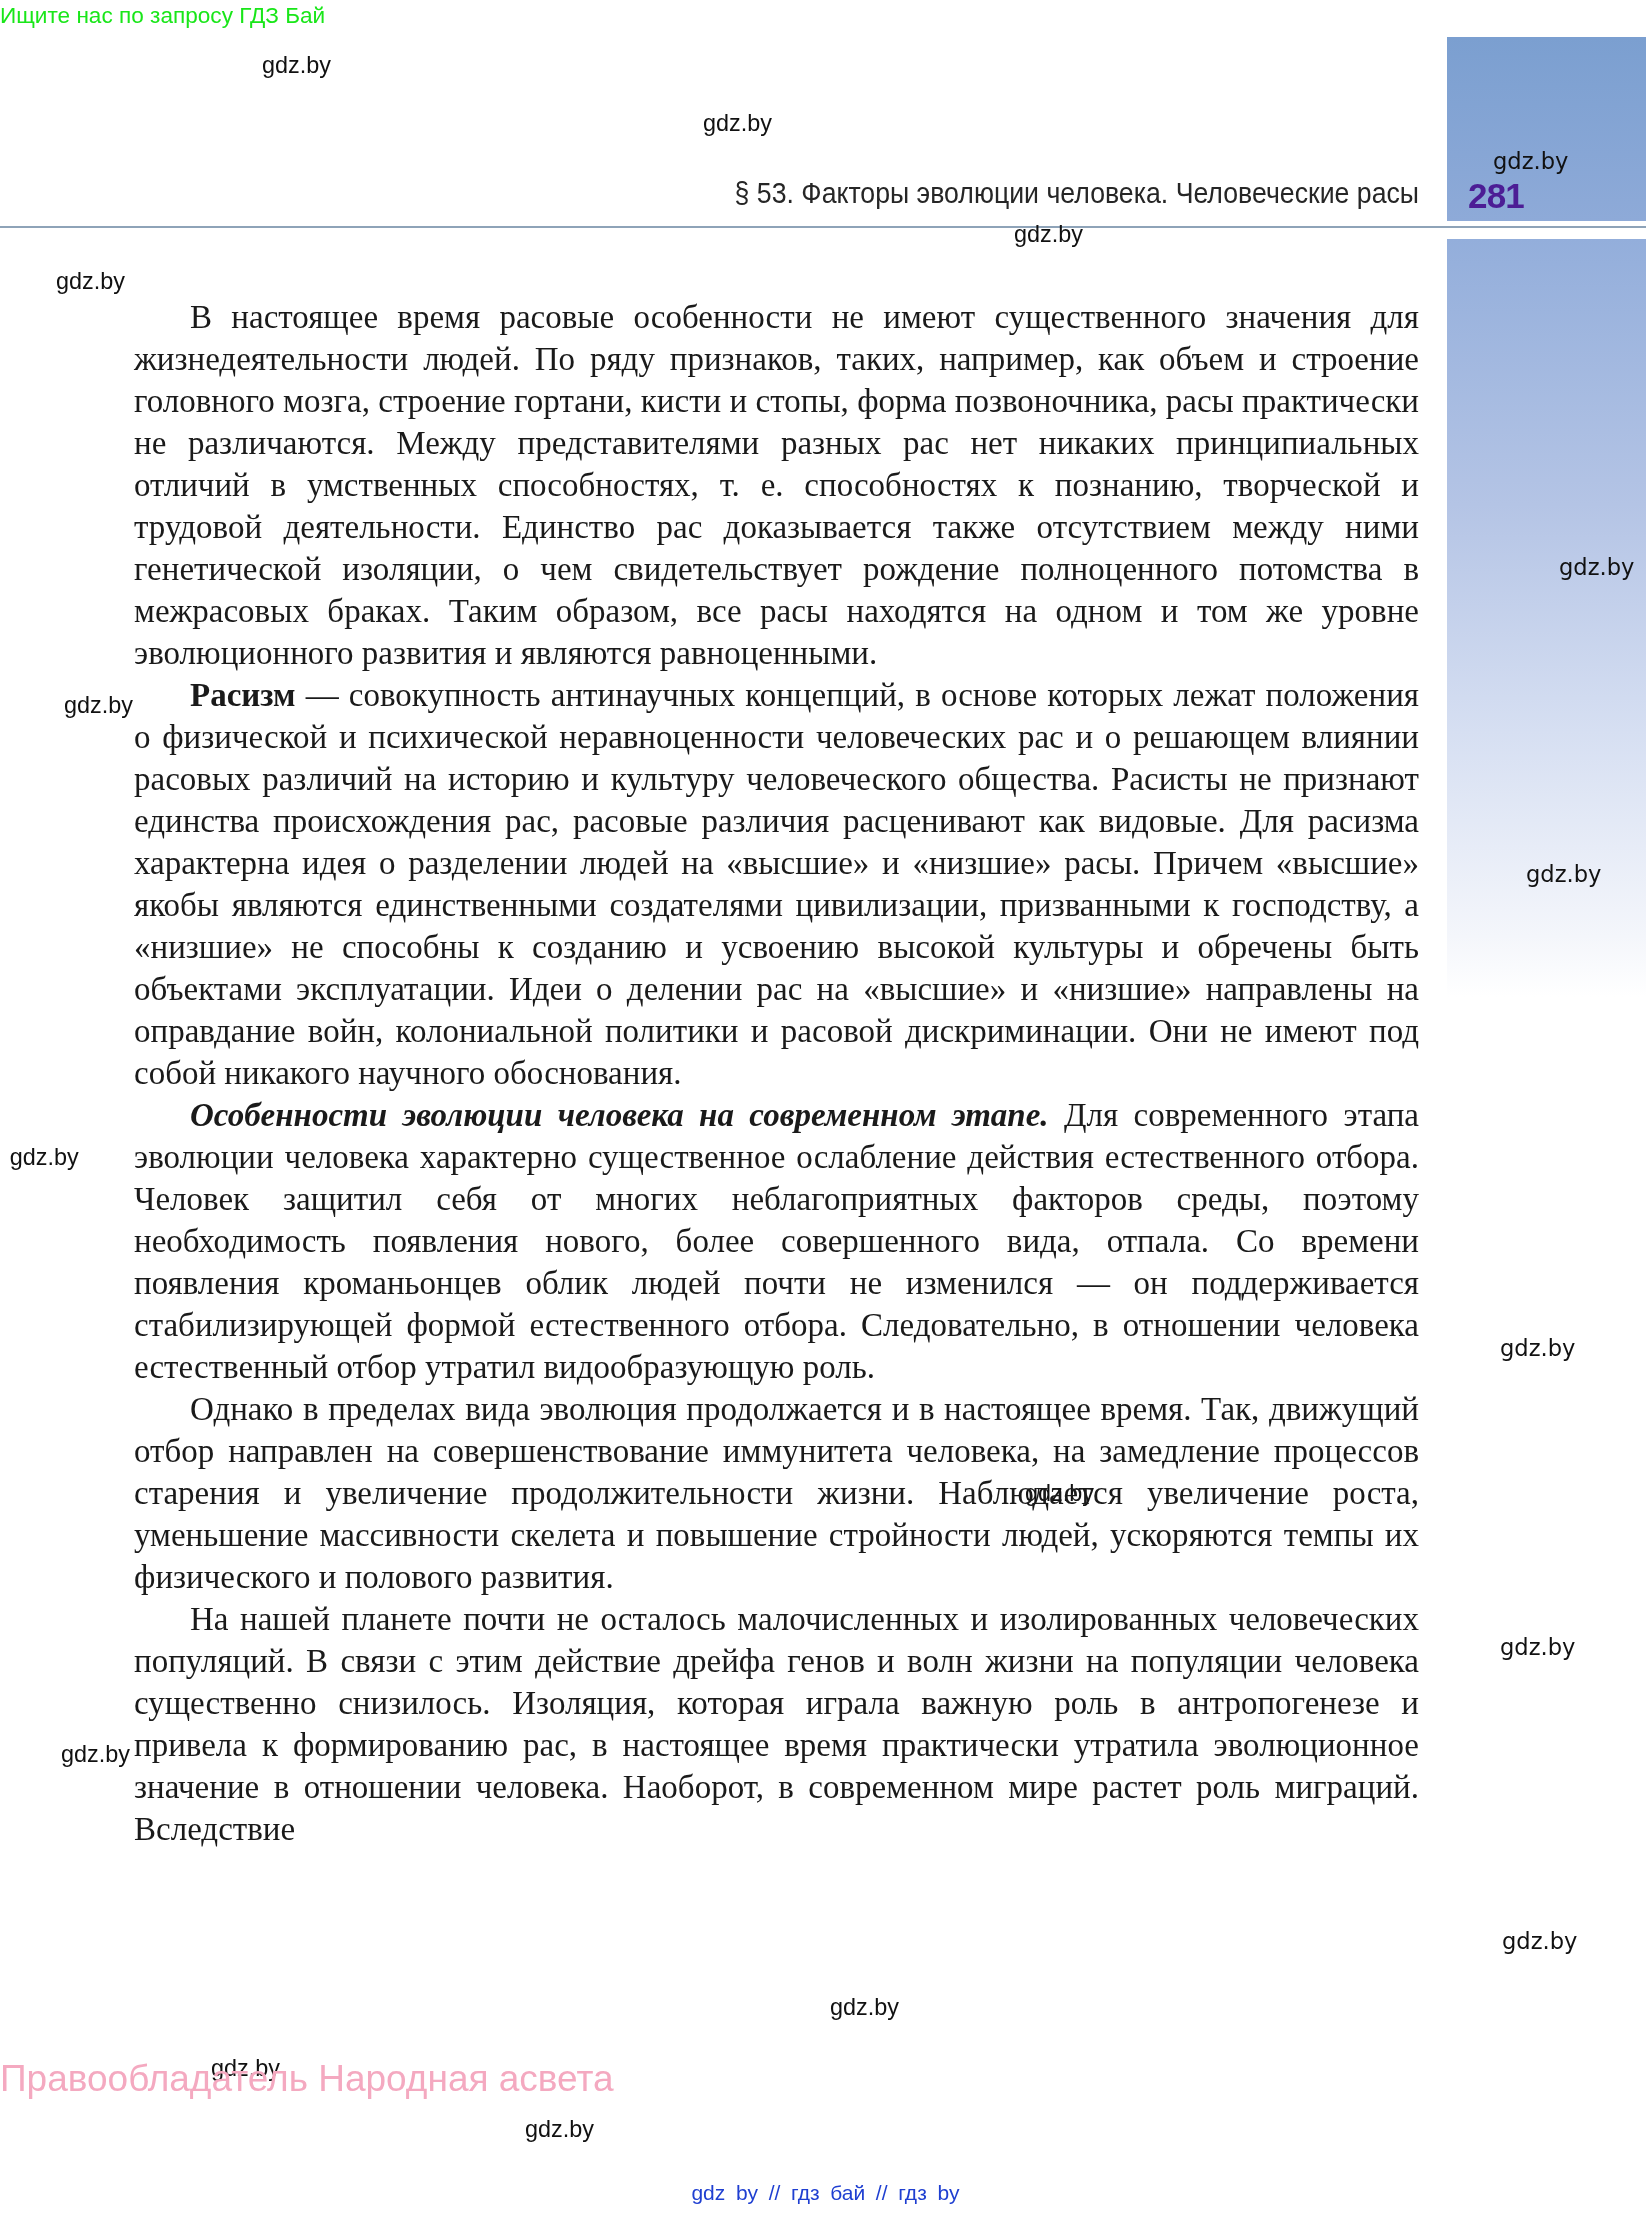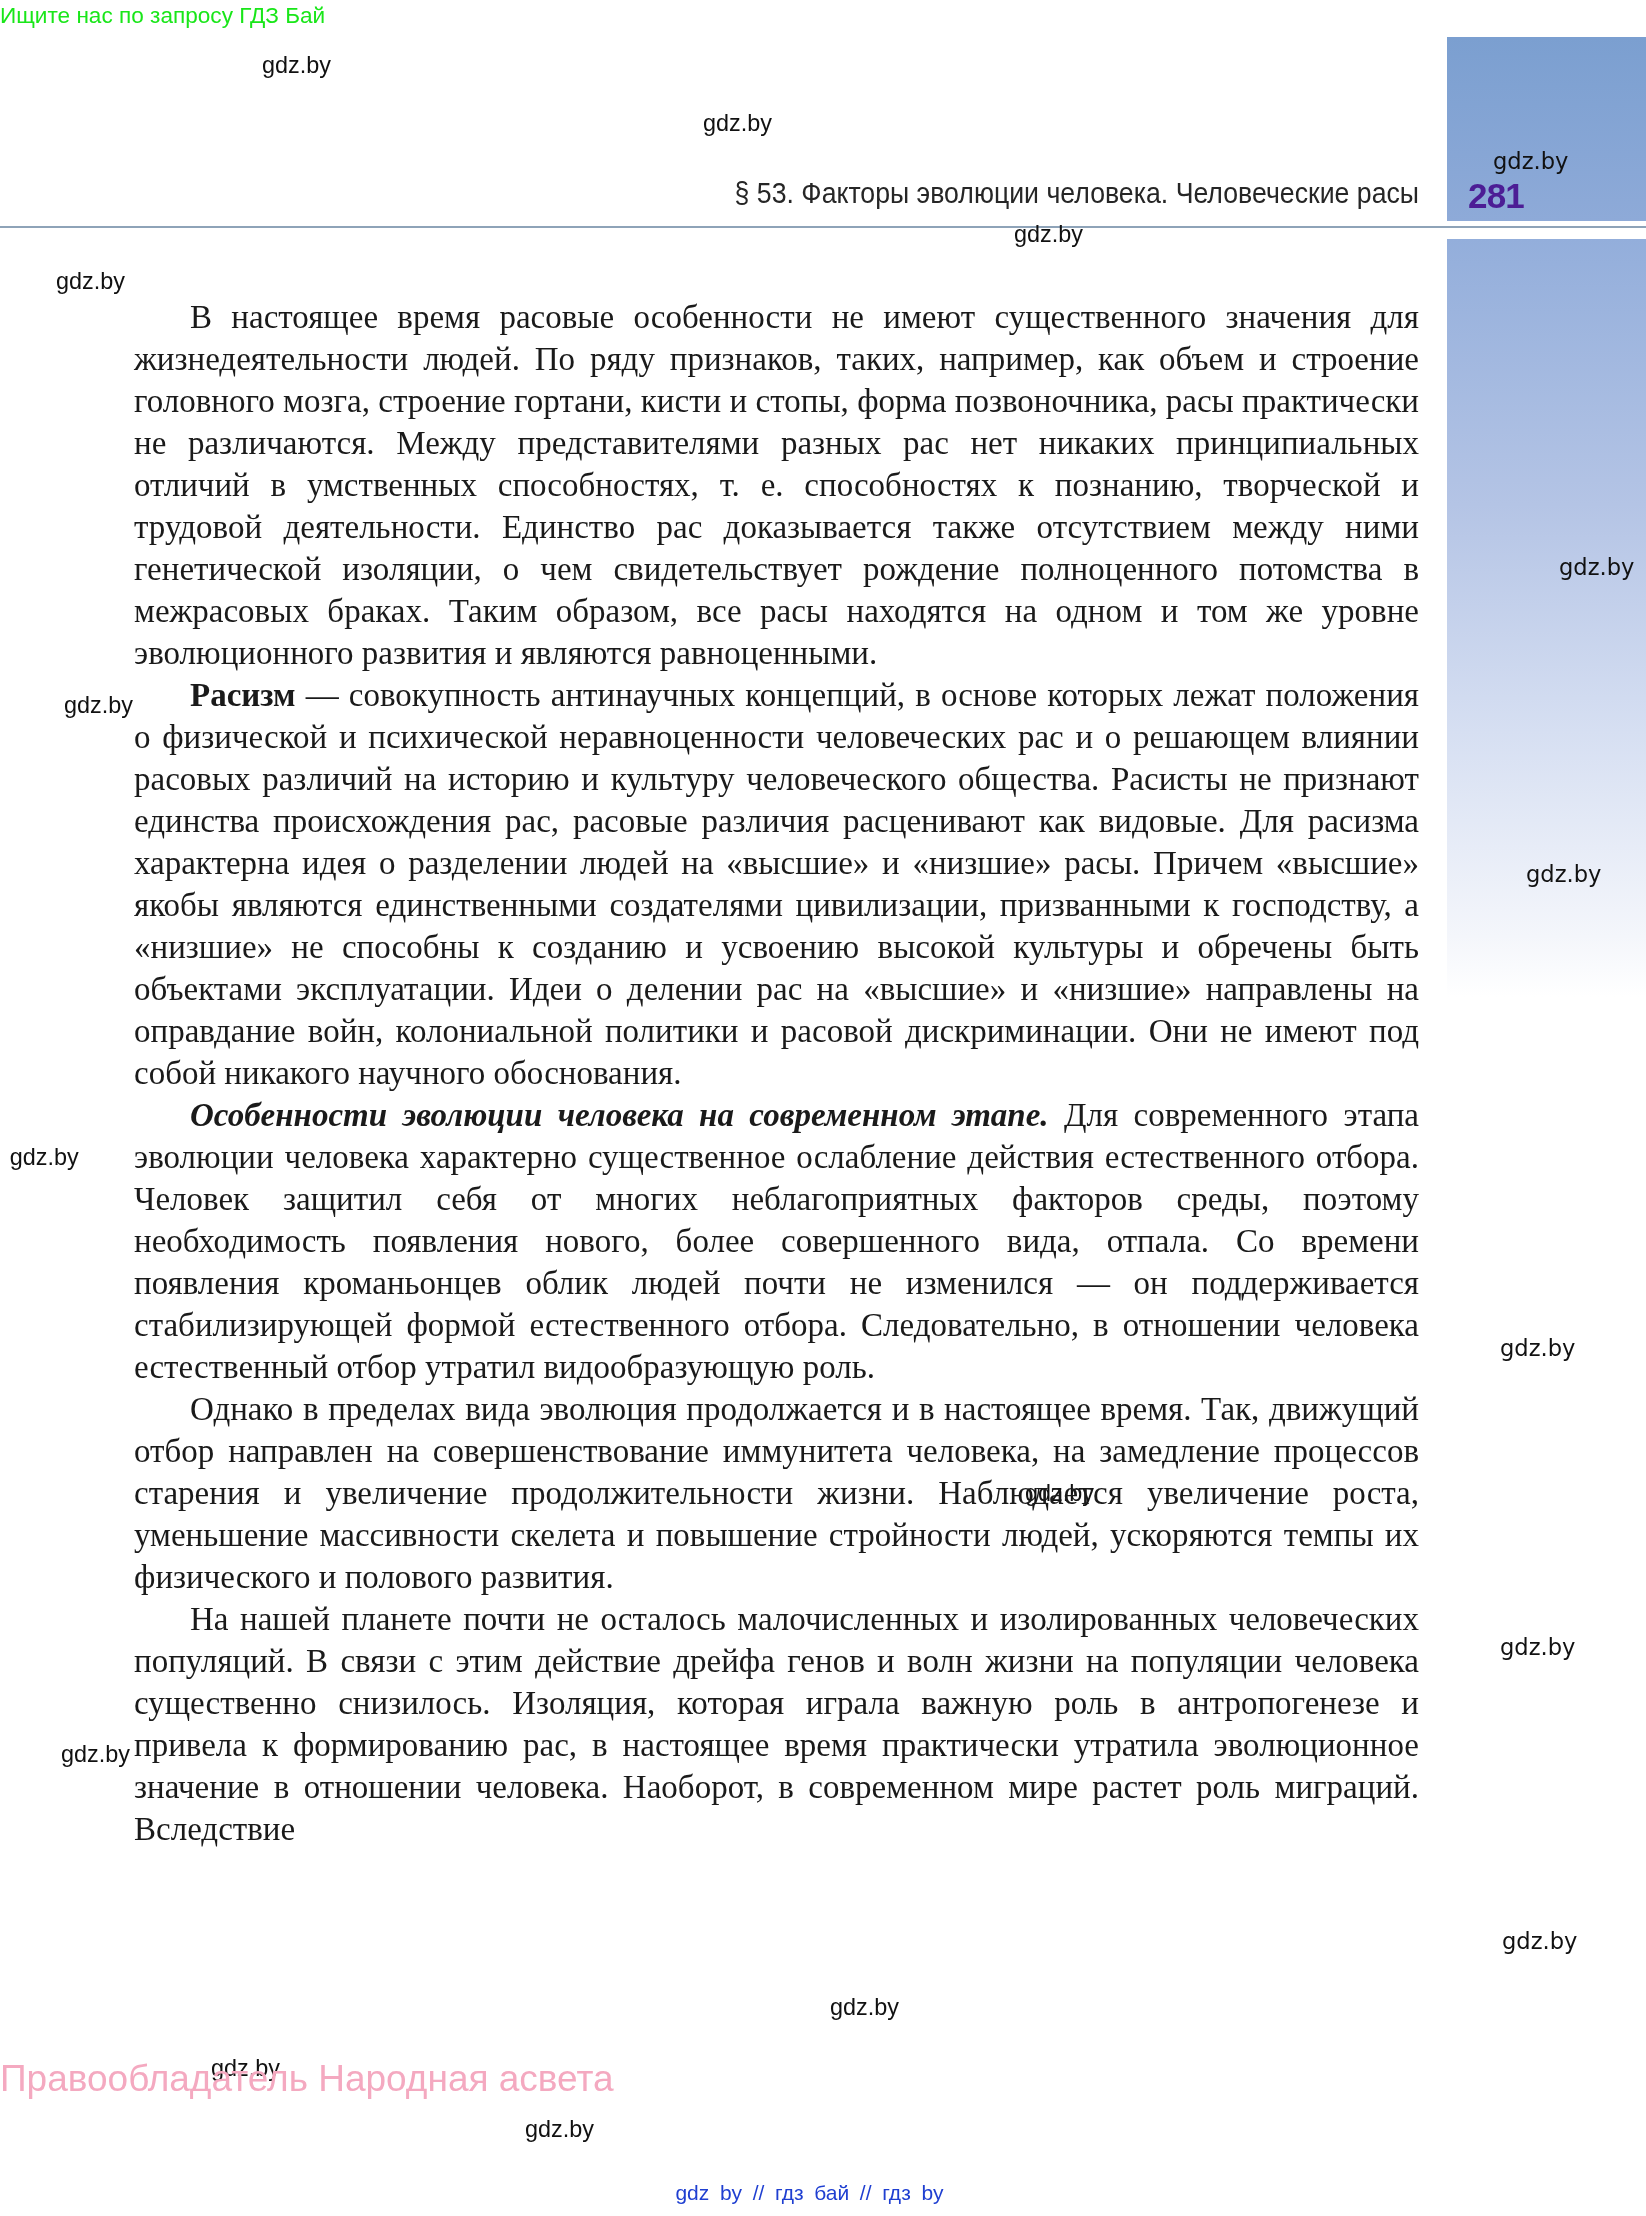--- a/index.html
+++ b/index.html
@@ -19,21 +19,21 @@
                   font-family:"Liberation Sans", sans-serif; font-size:29px; color:#262626; transform:scaleX(0.92); transform-origin:right; }
   .wm { font-family:"Liberation Sans", sans-serif; font-size:23.4px; color:#111; }
   .wm-side { font-family:"DejaVu Sans", sans-serif; font-size:22.6px; color:#111; }
   .text-col { left:134px; top:256px; width:1285px; font-size:33px; line-height:42px;
               text-align:justify;margin-top:40px; }
   .text-col p { margin:0; text-indent:56px; }
   .bold { font-weight:bold; }
   .bi { font-weight:bold; font-style:italic; }
   .copyright { left:0; width:1647px; top:2058px; text-align:left; color:#f4a9c0;
                font-family:"Liberation Sans", sans-serif; font-size:37px; }
-  .footer-links { left:0; width:1619px; top:2181px; text-align:center; color:#1f3fd1;
+  .footer-links { left:16px; width:1619px; top:2181px; text-align:center; color:#1f3fd1;
                   font-family:"Liberation Sans", sans-serif; font-size:21px; word-spacing:4.8px; }
 </style>
 </head>
 <body>
 
 <div class="abs top-banner">Ищите нас по запросу ГДЗ Бай</div>
 
 <div class="abs side-band-top"></div>
 <div class="abs side-band-low"></div>
 

